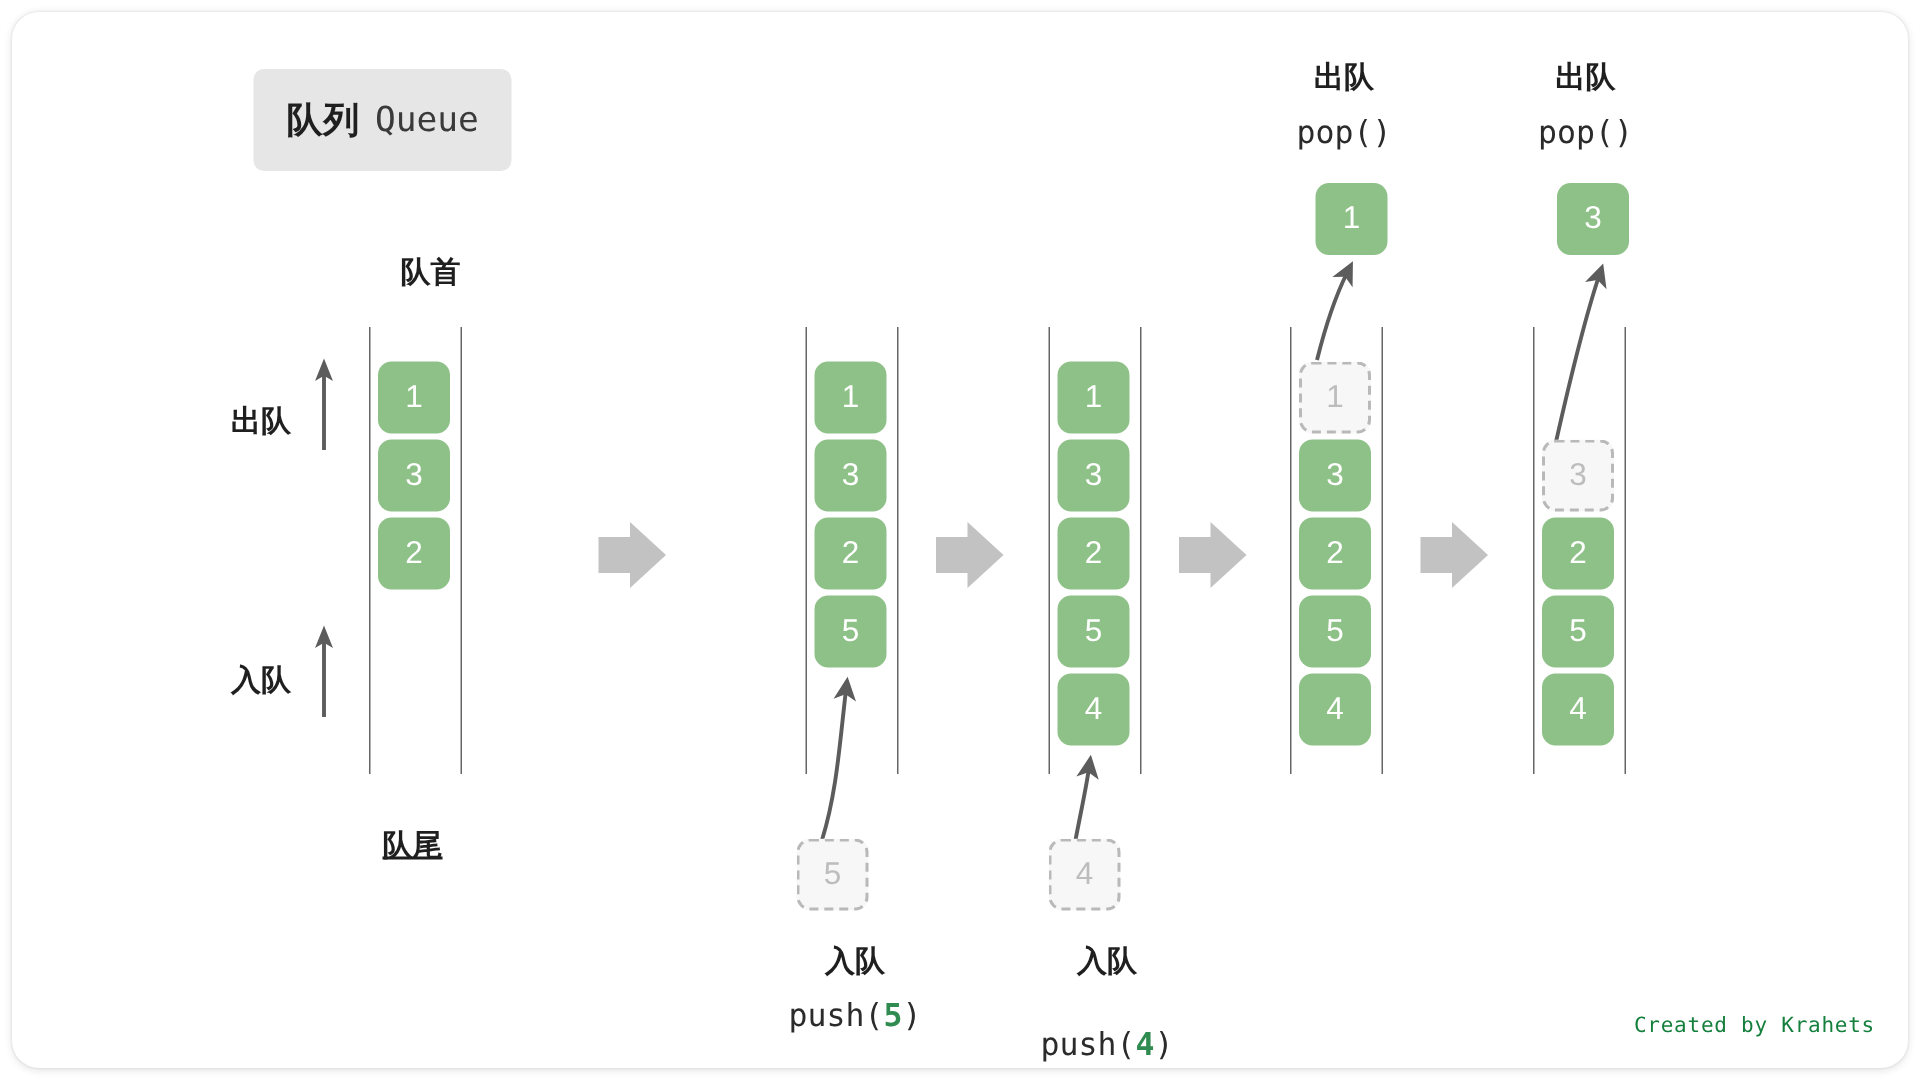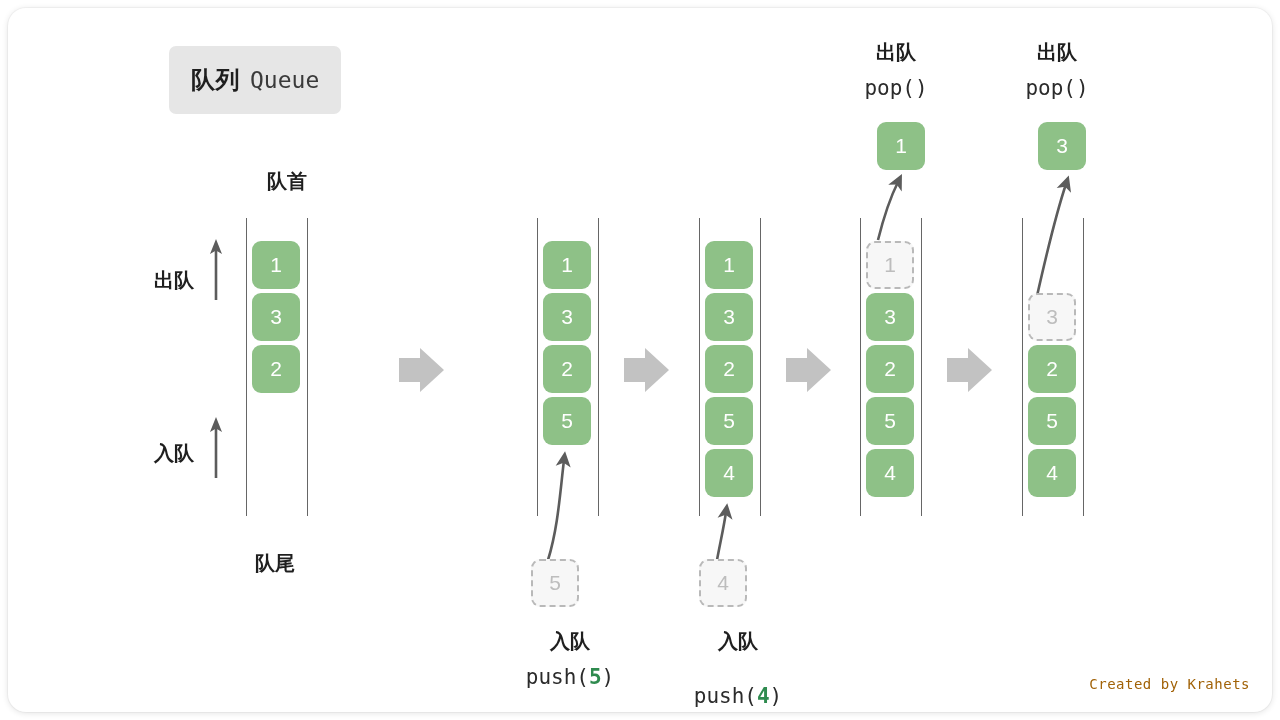--- a/index.html
+++ b/index.html
@@ -115,36 +115,36 @@
     pointer-events: none;
   }
 
   
   .credit {
     position: absolute;
     right: 22px;
     bottom: 20px;
     font-family: "DejaVu Sans Mono", "Liberation Mono", monospace;
     font-size: 14px;
-    color: #a16207;
+    color: #15803d;
     letter-spacing: 0.5px;
   }
 </style>
 </head>
 <body>
 
 <div id="canvas">
 
   <div class="title-badge">
     <span class="title-cn">队列</span>
     <span class="title-en">Queue</span>
   </div>
 
   <div class="lbl lbl-center" style="left:267px; top:160px;margin-left:12px;">队首</div>
-  <div class="lbl lbl-center" style="left:267px; top:542px;">队尾</div>
+  <div class="lbl lbl-center" style="left:267px; top:542px;text-decoration:underline;">队尾</div>
 
   <div class="lbl" style="left:146px; top:259px;">出队</div>
   <div class="lbl" style="left:146px; top:432px;">入队</div>
 
   <svg class="svg-layer" viewBox="0 0 1264 704">
     <defs>
       <marker id="mh" markerWidth="7" markerHeight="7" refX="3" refY="3.3" orient="auto">
         <path d="M0.4,0.4 L6.4,3.3 L0.4,6.2 L1.9,3.3 Z" fill="#5c5c5c"></path>
       </marker>
     </defs>

